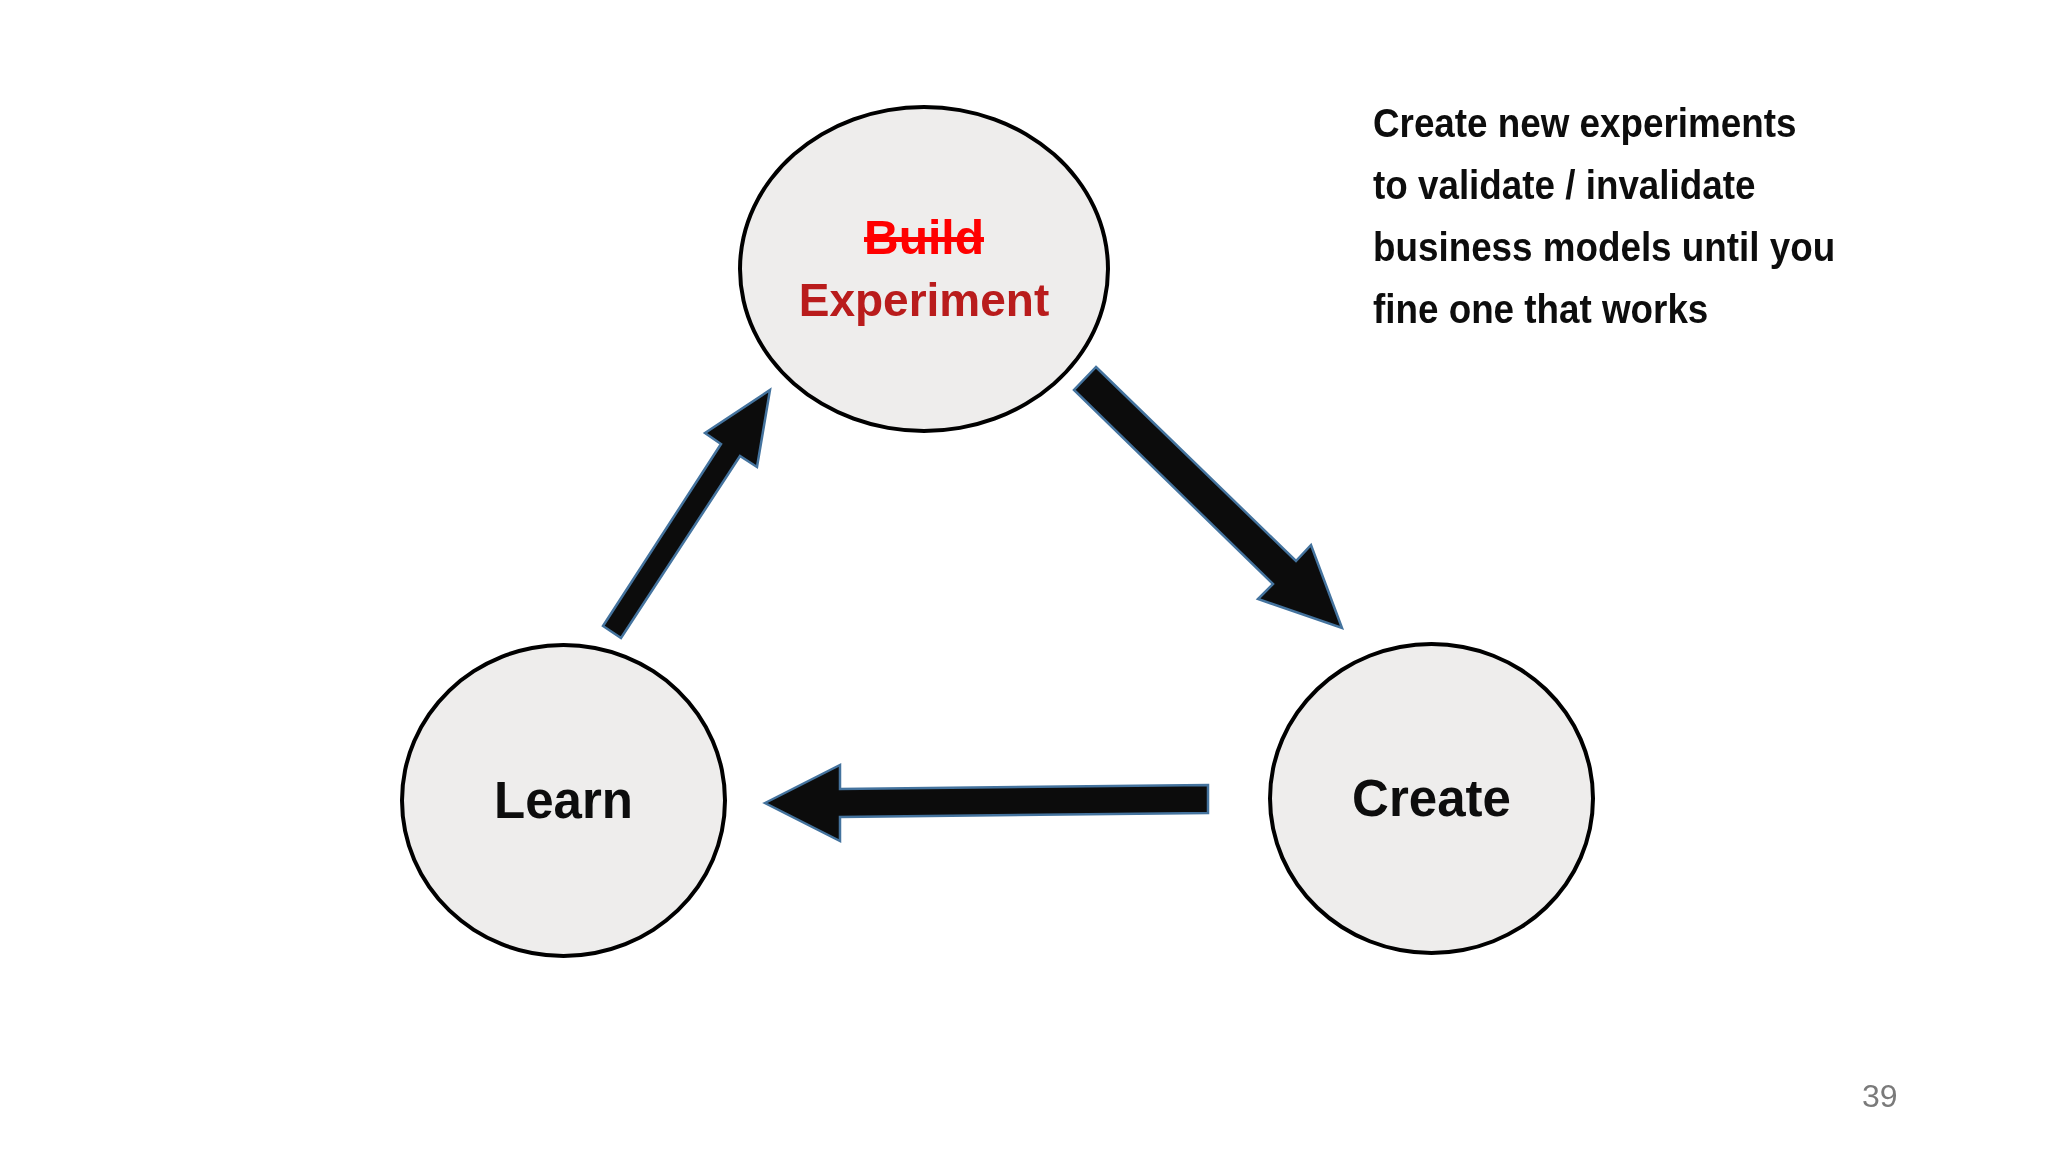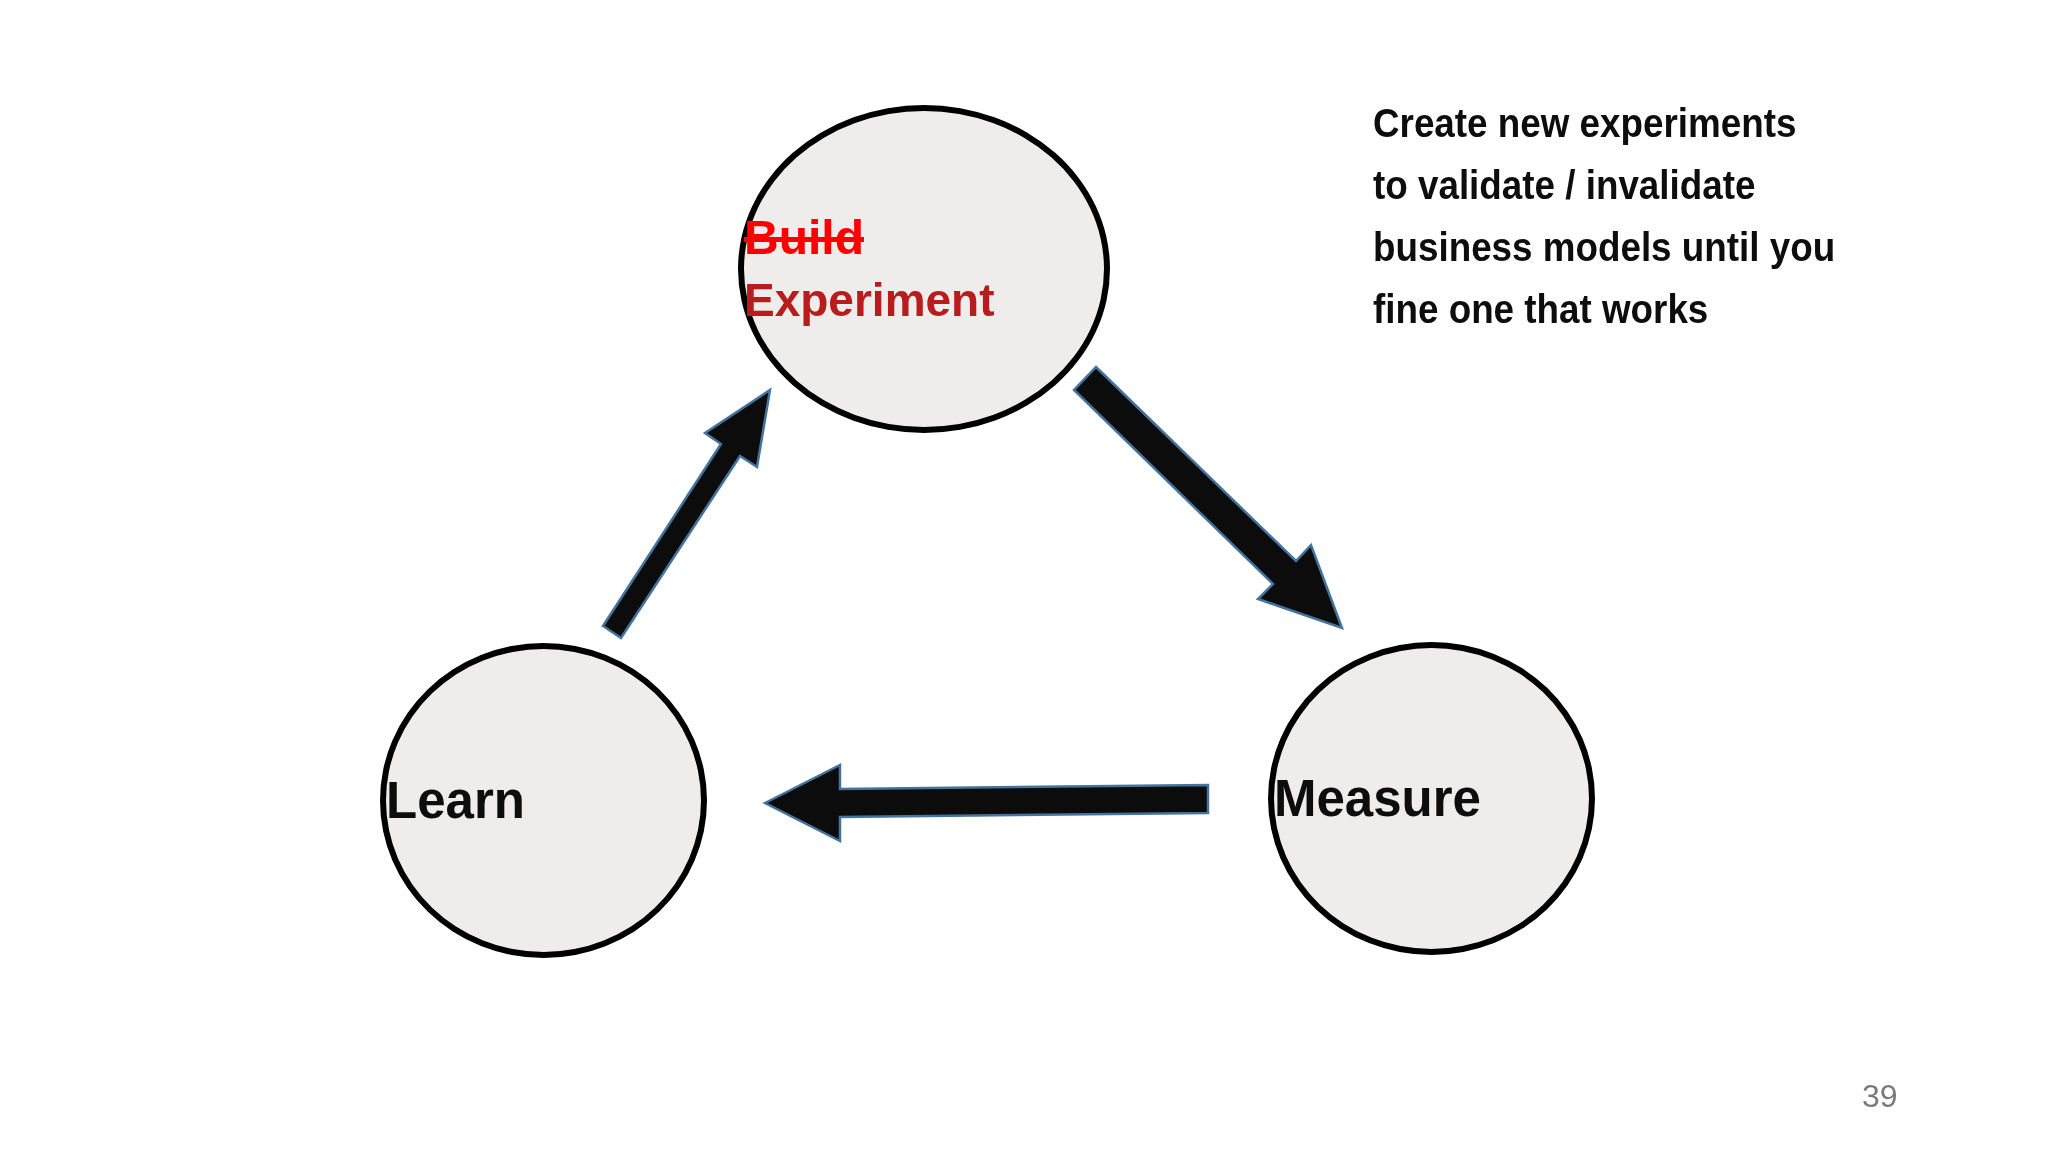--- a/index.html
+++ b/index.html
@@ -20,30 +20,30 @@
   .arrows-layer polygon {
     fill: #0c0c0c;
     stroke: #44739e;
     stroke-width: 2.5;
     stroke-linejoin: miter;
   }
   .node {
     position: absolute;
     border-radius: 50%;
     background: #eeedec;
-    border: 6px solid #000000;
+    border: 4px solid #000000;
     box-sizing: border-box;
     display: flex;
     flex-direction: column;
-    align-items: flex-start;
+    align-items: center;
     justify-content: center;
     text-align: center;
   }
   .node-experiment { left: 738px; top: 105px; width: 372px; height: 328px; }
-  .node-learn      { left: 380px; top: 643px; width: 327px; height: 315px; }
+  .node-learn      { left: 400px; top: 643px; width: 327px; height: 315px; }
   .node-measure    { left: 1268px; top: 642px; width: 327px; height: 313px; }
   .node-label {
     font-weight: bold;
     color: #0d0d0d;
     line-height: 62px;
     white-space: nowrap;
   }
   .label-single { font-size: 51px; }
   .label-build {
     color: #ff0000;
@@ -89,21 +89,21 @@
   <div class="node node-experiment">
     <div class="node-label label-build">Build</div>
     <div class="node-label label-experiment">Experiment</div>
   </div>
 
   <div class="node node-learn">
     <div class="node-label label-single">Learn</div>
   </div>
 
   <div class="node node-measure">
-    <div class="node-label label-single">Measure</div>
+    <div class="node-label label-single">Create</div>
   </div>
 
   <div class="side-note">
     <div class="side-note-line">Create new experiments</div>
     <div class="side-note-line">to validate / invalidate</div>
     <div class="side-note-line">business models until you</div>
     <div class="side-note-line">fine one that works</div>
   </div>
 
   <div class="page-number">39</div>

